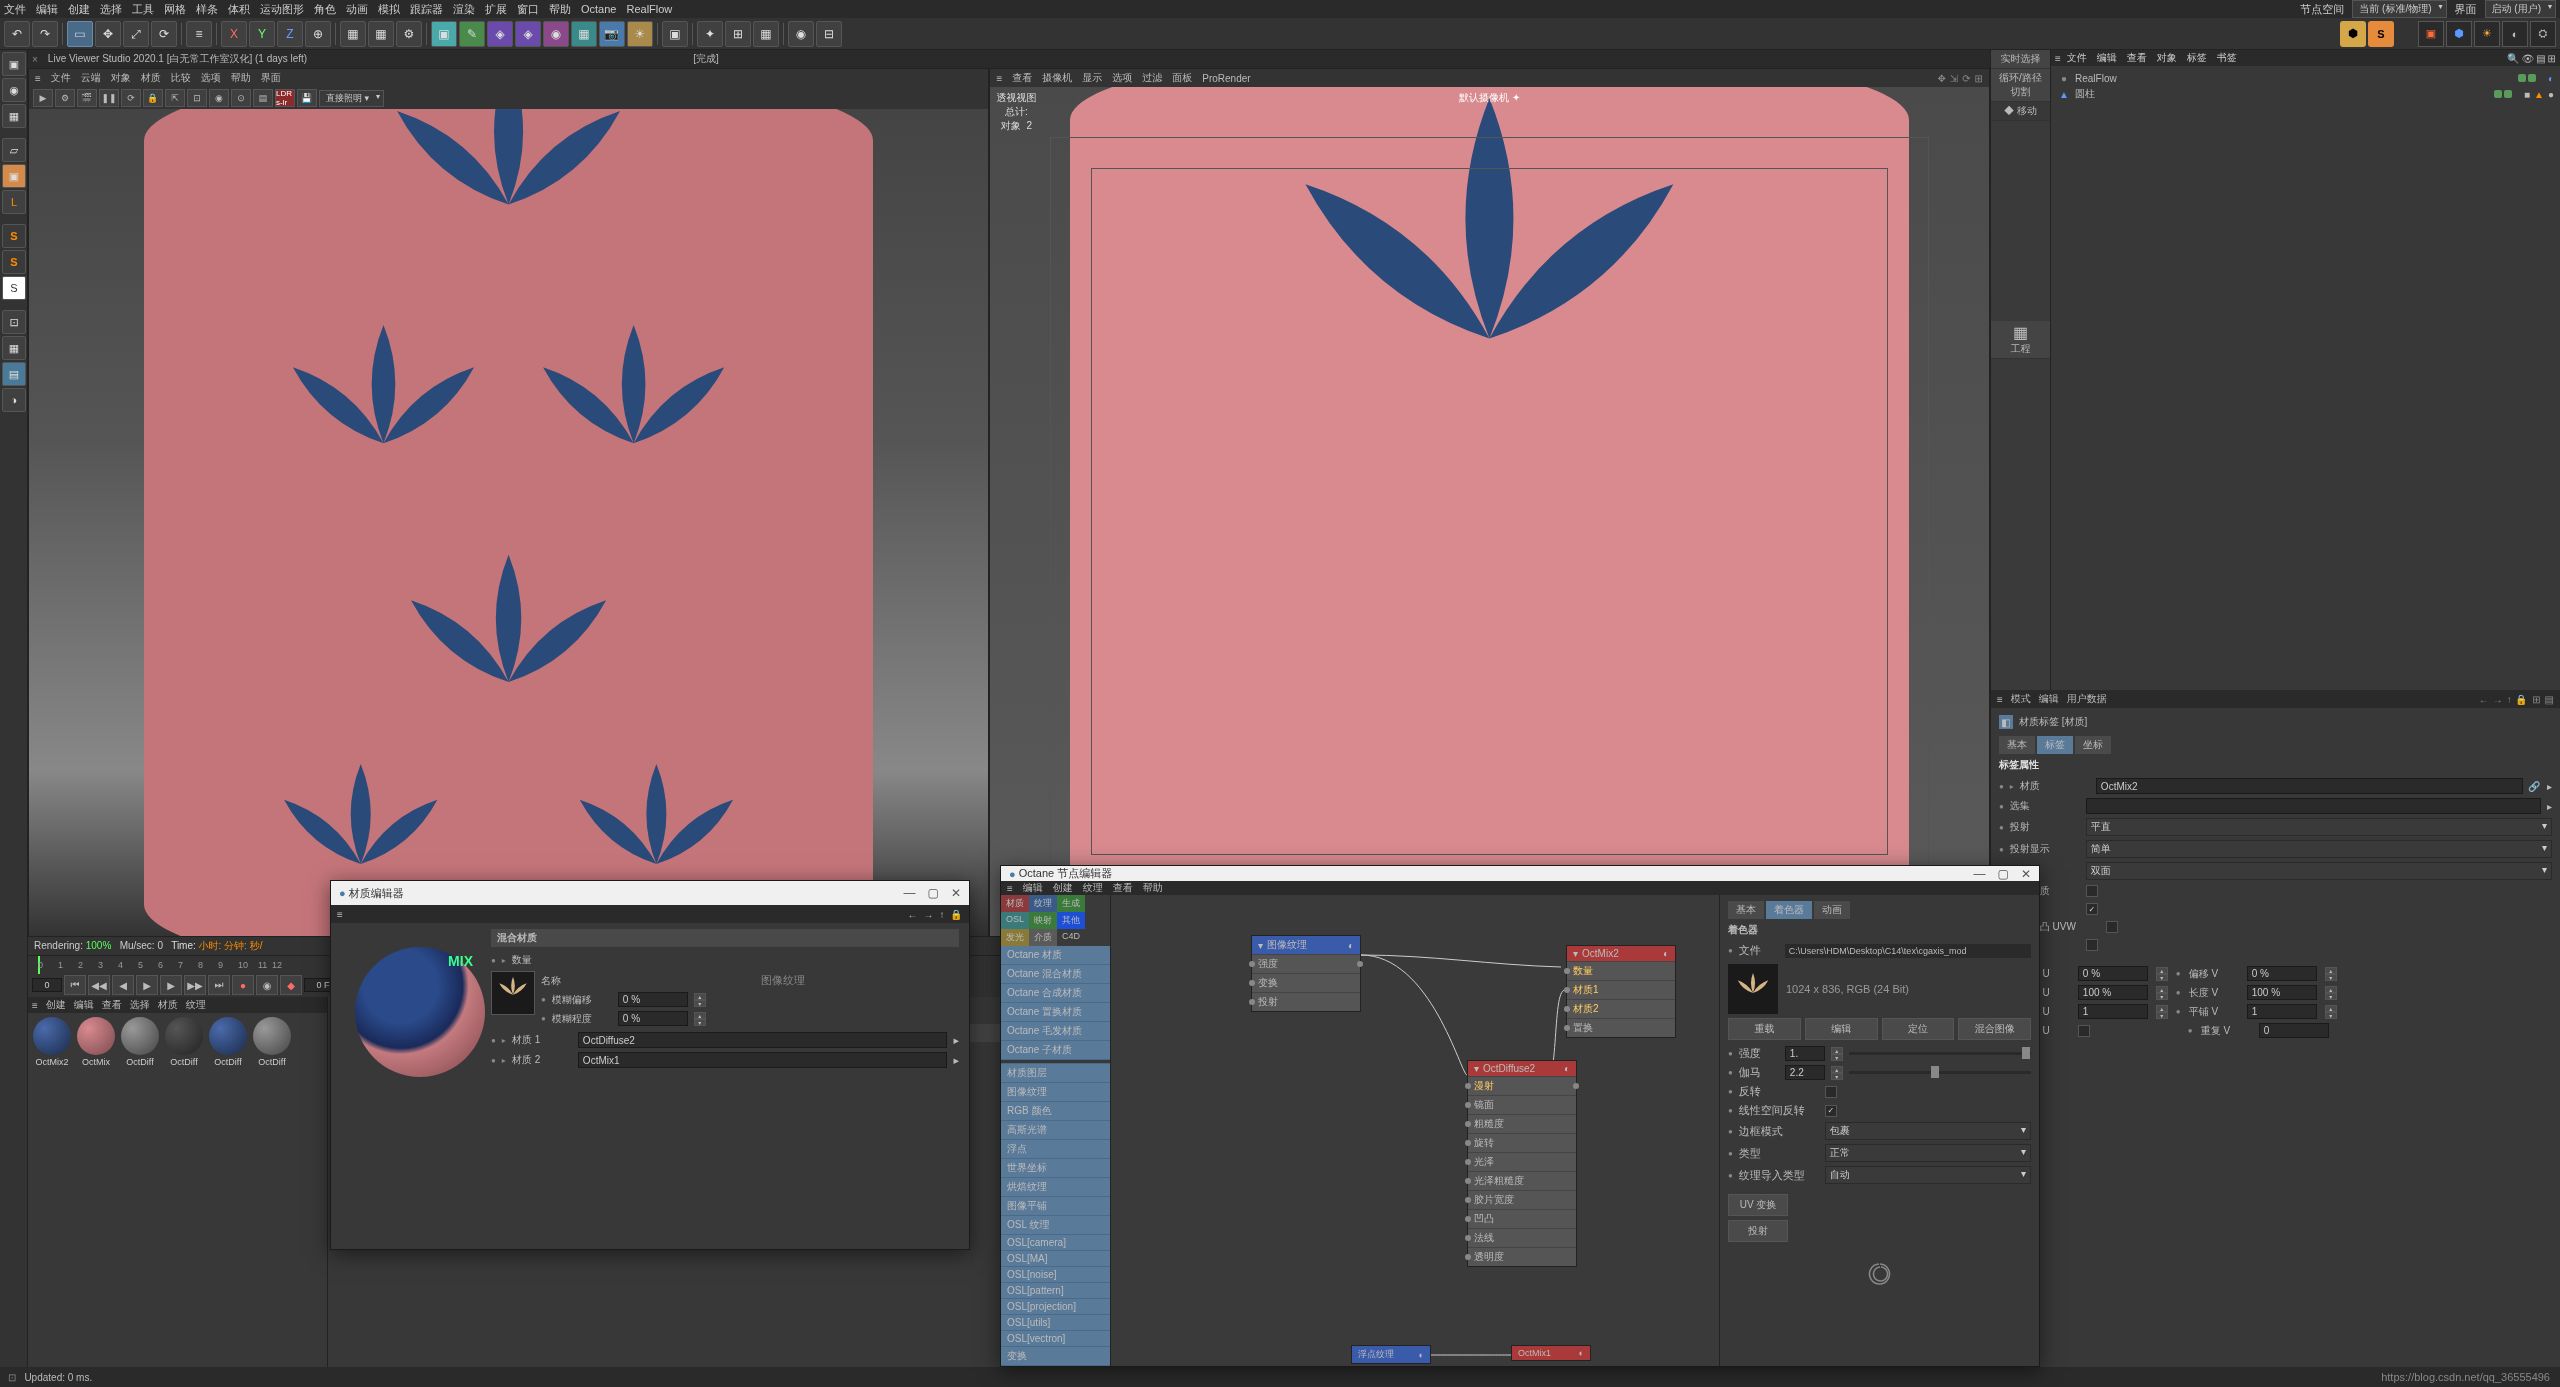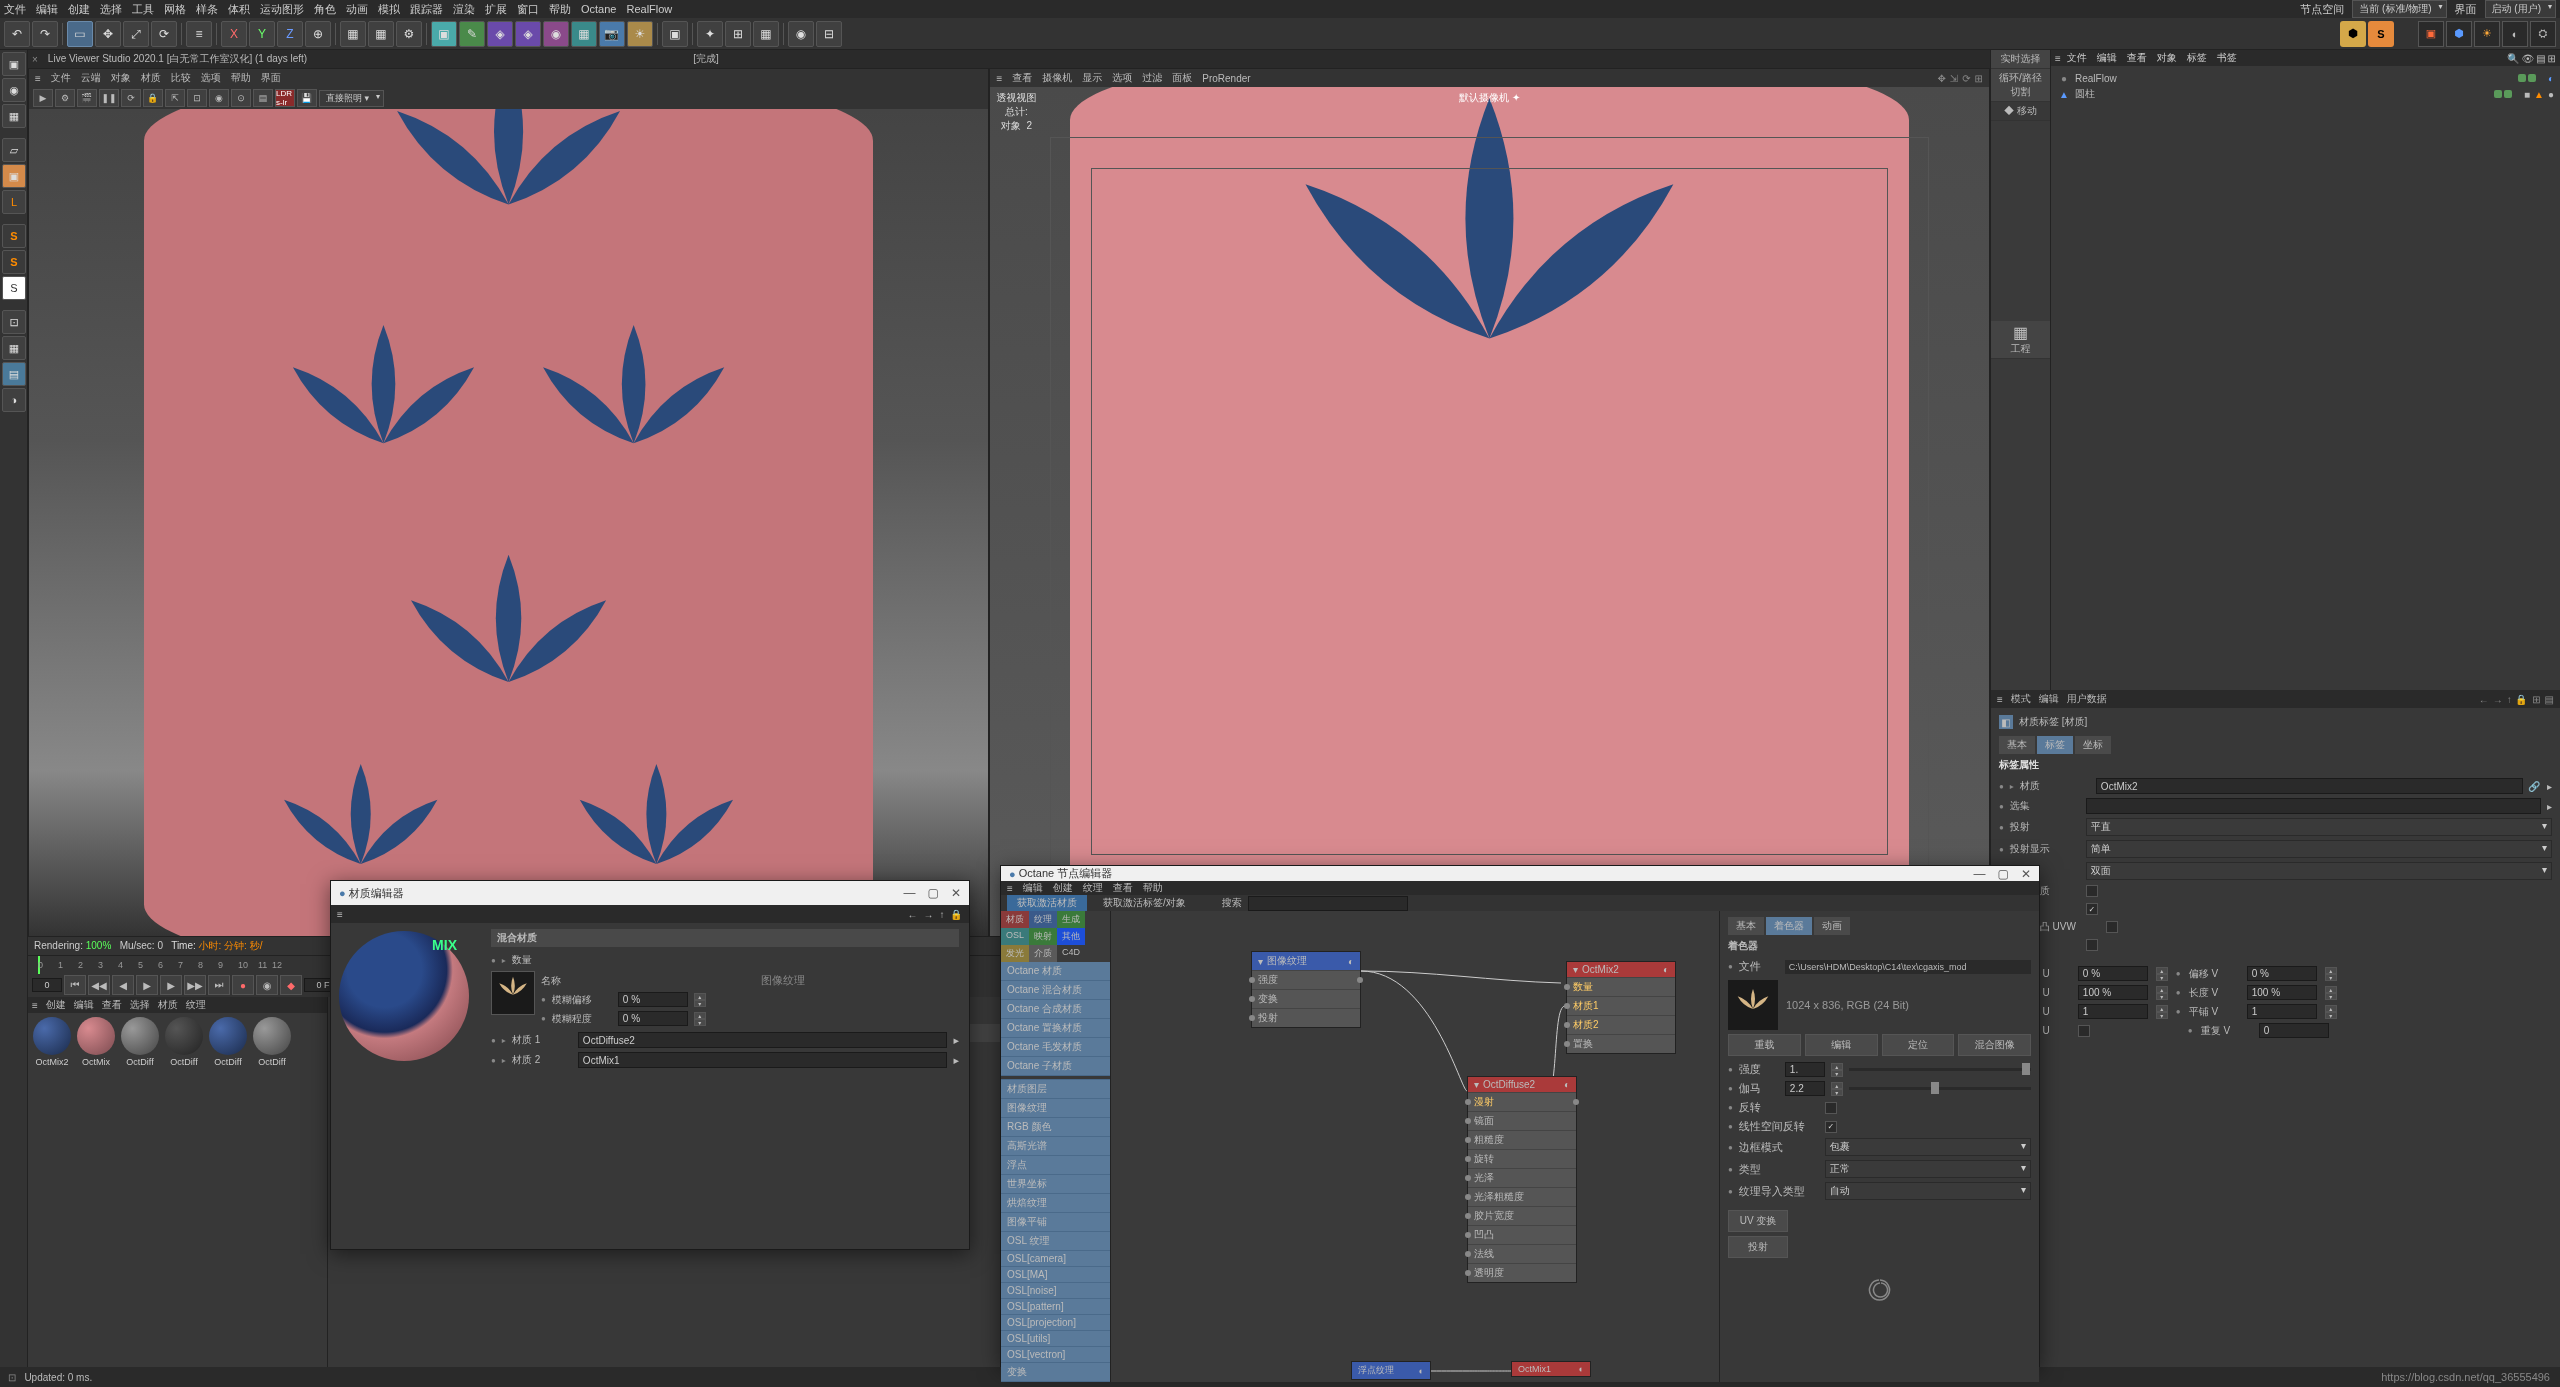--- a/index.html
+++ b/index.html
@@ -98,21 +98,21 @@
 .mat-ball.gray { background: radial-gradient(circle at 30% 30%, #999, #444); }
 .mat-ball.dark { background: radial-gradient(circle at 30% 30%, #555, #222); }
 .mat-name { font-size: 9px; color: #ccc; margin-top: 2px; overflow: hidden; white-space: nowrap; }
 .mat-side-panel { flex: 1; background: #383838; padding: 4px; font-size: 10px; }
 .panel-tree-item { padding: 2px 4px; display: flex; align-items: center; gap: 4px; }
 .floating-window { position: absolute; background: #3a3a3a; border: 1px solid #1a1a1a; box-shadow: 0 4px 20px rgba(0,0,0,0.5); display: flex; flex-direction: column; }
 .win-titlebar { height: 24px; background: #f0f0f0; display: flex; align-items: center; padding: 0 8px; font-size: 11px; color: #333; }
 .win-buttons { margin-left: auto; display: flex; gap: 12px; font-size: 12px; color: #555; }
 .win-menubar { height: 18px; background: #2a2a2a; display: flex; align-items: center; gap: 10px; padding: 0 6px; font-size: 10px; }
 .editor-body { flex: 1; display: flex; background: #383838; }
-.editor-preview { width: 150px; padding: 8px; text-align: center; }
+.editor-preview { width: 150px; padding: 24px; text-align: center; }
 .preview-ball { width: 130px; height: 130px; border-radius: 50%; background: radial-gradient(circle at 35% 30%, #2a4a8a 30%, #1a2a5a 50%, #c47a7f 55%, #9a5a5f 80%, #222 100%); position: relative; }
 .preview-ball .mix-text { position: absolute; top: 6px; right: 12px; color: #3aff8a; font-weight: bold; font-size: 14px; }
 .editor-params { flex: 1; padding: 6px 10px; }
 .param-header { background: #494949; padding: 2px 6px; font-weight: bold; font-size: 10px; margin-bottom: 4px; }
 .param-row { display: flex; align-items: center; gap: 6px; padding: 2px 0; }
 .param-label { width: 60px; font-size: 10px; }
 .img-slot { width: 44px; height: 44px; background: #1a1a1a; display: flex; align-items: center; justify-content: center; border: 1px solid #555; }
 .node-editor-body { flex: 1; display: flex; background: #383838; }
 .node-sidebar { width: 110px; background: #3a3a3a; display: flex; flex-direction: column; border-right: 1px solid #222; }
 .node-tabs { display: flex; flex-wrap: wrap; }
@@ -750,26 +750,20 @@
     </div>
   </div>
   <div class="win-menubar">
     <span>≡</span>
     <span>编辑</span>
     <span>创建</span>
     <span>纹理</span>
     <span>查看</span>
     <span>帮助</span>
   </div>
-  <div class="node-toolbar">
-    <span class="tab-blue">获取激活材质</span>
-    <span class="tab-gray">获取激活标签/对象</span>
-    <span style="margin-left:20px">搜索</span>
-    <input class="search-input" style="">
-  </div>
   <div class="node-editor-body">
     <div class="node-sidebar">
       <div class="node-tabs">
         <span class="node-tab red">材质</span>
         <span class="node-tab blue">纹理</span>
         <span class="node-tab green">生成</span>
         <span class="node-tab teal">OSL</span>
         <span class="node-tab green">映射</span>
         <span class="node-tab purple">其他</span>
         <span class="node-tab yellow">发光</span>

